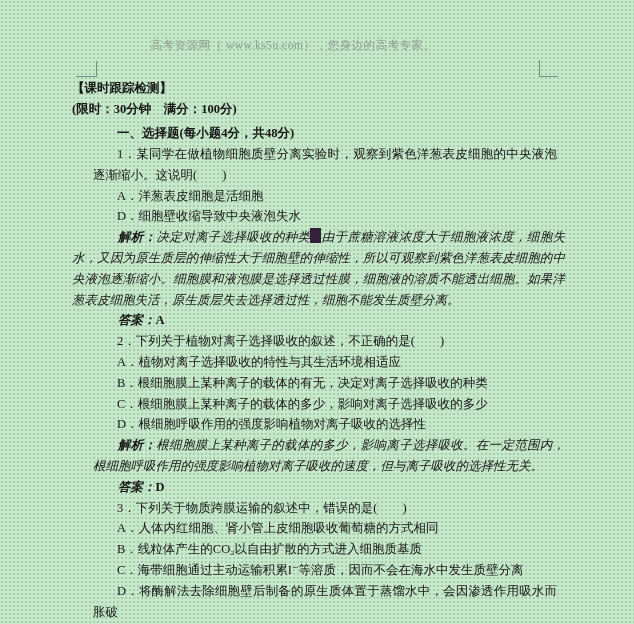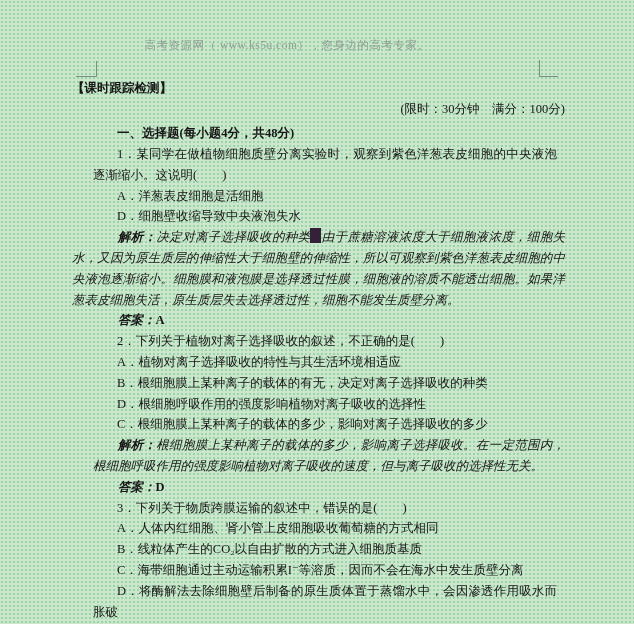--- a/index.html
+++ b/index.html
@@ -8,33 +8,33 @@
     background-color:#c9e9cb;
     background-image:
       radial-gradient(circle, #9bd2ab 30%, transparent 34%),
       radial-gradient(circle, #e9cdd4 22%, transparent 26%);
     background-size:4px 4px,4px 4px;
     background-position:0 0,2px 2px;
     font-family:"Liberation Serif","DejaVu Serif",serif;
     color:#161616;
   }
   .watermark{
-    position:absolute;top:38px;left:10px;width:554px;
+    position:absolute;top:38px;left:16px;width:554px;
     text-align:center;font-size:11.5px;color:#8d9f92;
     letter-spacing:0.5px;
   }
   .crop-mark{position:absolute;}
   .crop-left{left:76px;top:61px;width:20px;height:15px;
     border-right:1px solid #7d8f80;border-bottom:1px solid #7d8f80;}
   .crop-right{left:539px;top:60px;width:18px;height:16px;
     border-left:1px solid #7d8f80;border-bottom:1px solid #7d8f80;}
   .doc{position:absolute;top:78px;left:72px;width:493px;}
   .doc p{margin:0;line-height:20.8px;font-size:12.5px;}
   .title{font-weight:bold;font-size:14px;line-height:21px !important;}
-  .subtitle{text-align:right;font-weight:normal;line-height:21px !important;}
+  .subtitle{text-align:left;font-weight:bold;line-height:21px !important;}
   .section-heading{font-weight:bold;margin-top:2px !important;line-height:22px !important;
     padding-left:45px;}
   .qblock{margin-left:21px;margin-right:8px;}
   .qblock p{text-indent:24px;text-align:justify;}
   .analysis{text-align:justify;text-indent:46px;}
   .analysis .label{font-weight:bold;font-style:italic;}
   .analysis .body{font-style:italic;}
   .analysis.indented{margin-left:21px;text-indent:25px;}
   .answer{text-indent:46px;}
   .answer .label{font-weight:bold;font-style:italic;}
@@ -61,22 +61,22 @@
     <p class="opt">A．洋葱表皮细胞是活细胞</p>
     <p class="opt">D．细胞壁收缩导致中央液泡失水</p>
   </div>
   <p class="analysis"><span class="label">解析：</span><span class="body">决定对离子选择吸收的种类</span><span class="cursor-block">，</span><span class="body">由于蔗糖溶液浓度大于细胞液浓度，细胞失水，又因为原生质层的伸缩性大于细胞壁的伸缩性，所以可观察到紫色洋葱表皮细胞的中央液泡逐渐缩小。细胞膜和液泡膜是选择透过性膜，细胞液的溶质不能透出细胞。如果洋葱表皮细胞失活，原生质层失去选择透过性，细胞不能发生质壁分离。</span></p>
   <p class="answer"><span class="label">答案：</span><span class="val">A</span></p>
 
   <div class="qblock">
     <p>2．下列关于植物对离子选择吸收的叙述，不正确的是(　　)</p>
     <p class="opt">A．植物对离子选择吸收的特性与其生活环境相适应</p>
     <p class="opt">B．根细胞膜上某种离子的载体的有无，决定对离子选择吸收的种类</p>
+    <p class="opt">C．根细胞膜上某种离子的载体的多少，影响对离子选择吸收的多少</p>
     <p class="opt">D．根细胞呼吸作用的强度影响植物对离子吸收的选择性</p>
-    <p class="opt">C．根细胞膜上某种离子的载体的多少，影响对离子选择吸收的多少</p>
   </div>
   <p class="analysis indented"><span class="label">解析：</span><span class="body">根细胞膜上某种离子的载体的多少，影响离子选择吸收。在一定范围内，根细胞呼吸作用的强度影响植物对离子吸收的速度，但与离子吸收的选择性无关。</span></p>
   <p class="answer"><span class="label">答案：</span><span class="val">D</span></p>
 
   <div class="qblock">
     <p>3．下列关于物质跨膜运输的叙述中，错误的是(　　)</p>
     <p class="opt">A．人体内红细胞、肾小管上皮细胞吸收葡萄糖的方式相同</p>
     <p class="opt">B．线粒体产生的CO₂以自由扩散的方式进入细胞质基质</p>
     <p class="opt">C．海带细胞通过主动运输积累I⁻等溶质，因而不会在海水中发生质壁分离</p>
     <p class="opt">D．将酶解法去除细胞壁后制备的原生质体置于蒸馏水中，会因渗透作用吸水而胀破</p>

